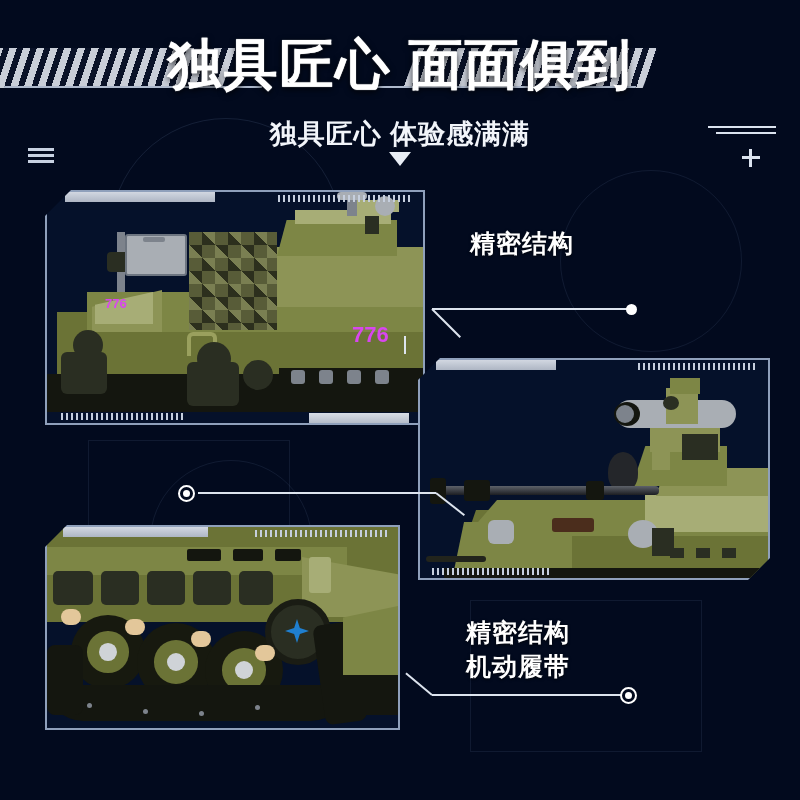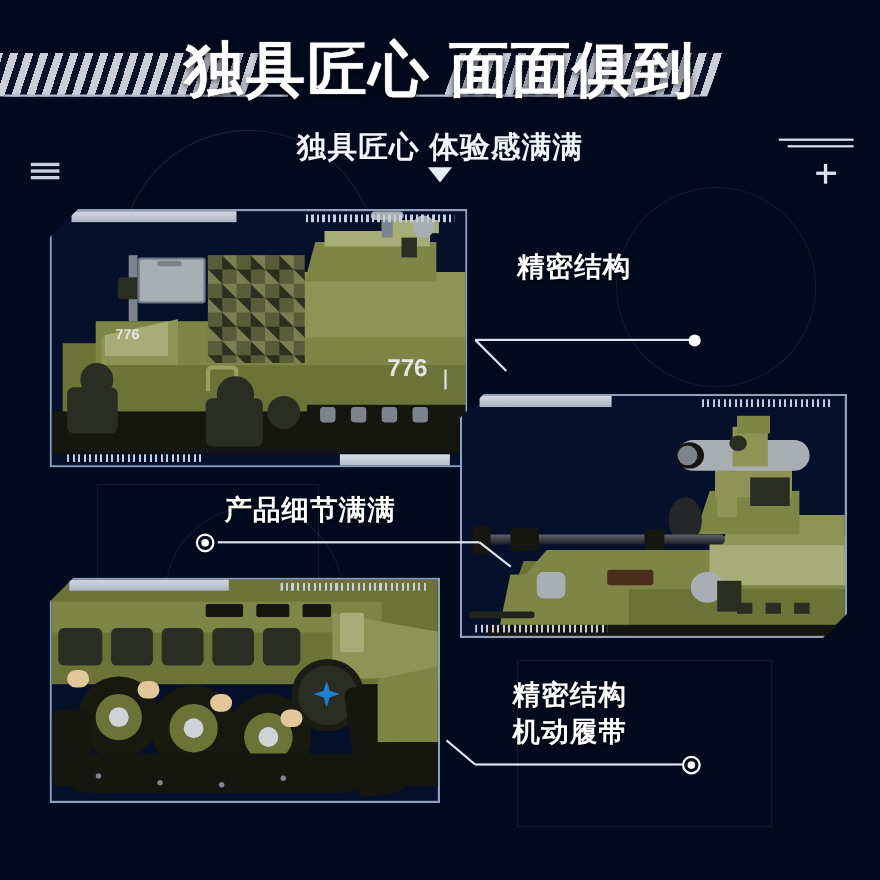--- a/index.html
+++ b/index.html
@@ -84,21 +84,21 @@
   .gry{background:#a9aeb4;}
   .gry2{background:#7d838c;}
   .tan{background:#e3c79a;}
   .blu{background:#1f7fd0;}
   .brn{background:#4b2d1c;}
   .wheel{border-radius:50%;background:#17190f;}
   .wheel:after{content:"";position:absolute;inset:22%;border-radius:50%;
                background:#6b7336;}
   .wheel:before{content:"";position:absolute;inset:38%;border-radius:50%;
                 background:#cfd3d7;z-index:2;}
-  .num{position:absolute;color:#e5e5e5;font-weight:bold;
+  .num{position:absolute;color:#d946ef;font-weight:bold;
        font-family:"Liberation Sans",sans-serif;}
   .mosaic{position:absolute;
      background-image:
        linear-gradient(45deg,#7a7f52 25%,transparent 25%,transparent 75%,#7a7f52 75%),
        linear-gradient(45deg,#2c2f1d 25%,transparent 25%,transparent 75%,#2c2f1d 75%);
      background-size:26px 26px;background-position:0 0,13px 13px;
      background-color:#585c38;}
 
   
   .callout{position:absolute;color:#ffffff;font-weight:bold;
@@ -305,23 +305,20 @@
   </div>
 
   <div class="callout" style="left:470px;top:226px;">
     <div>精密结构</div>
   </div>
   <div class="lead" style="left:432px;top:308px;width:197px;"></div>
   <div class="dotf" style="left:626px;top:304px;"></div>
   <div class="diag" style="left:432px;top:308px;width:40px;transform:rotate(45deg);"></div>
   <div class="lead" style="left:404px;top:336px;width:2px;height:18px;"></div>
 
-  <div class="callout" style="left:204px;top:447px;">
-    <div>产品细节满满</div>
-  </div>
   <div class="dotr" style="left:178px;top:485px;">
       <i></i>
     </div>
   <div class="lead" style="left:198px;top:492px;width:238px;"></div>
   <div class="diag" style="left:436px;top:492px;width:36px;transform:rotate(38deg);"></div>
 
   <div class="callout" style="left:466px;top:615px;">
     <div>精密结构</div>
     <div>机动履带</div>
   </div>

